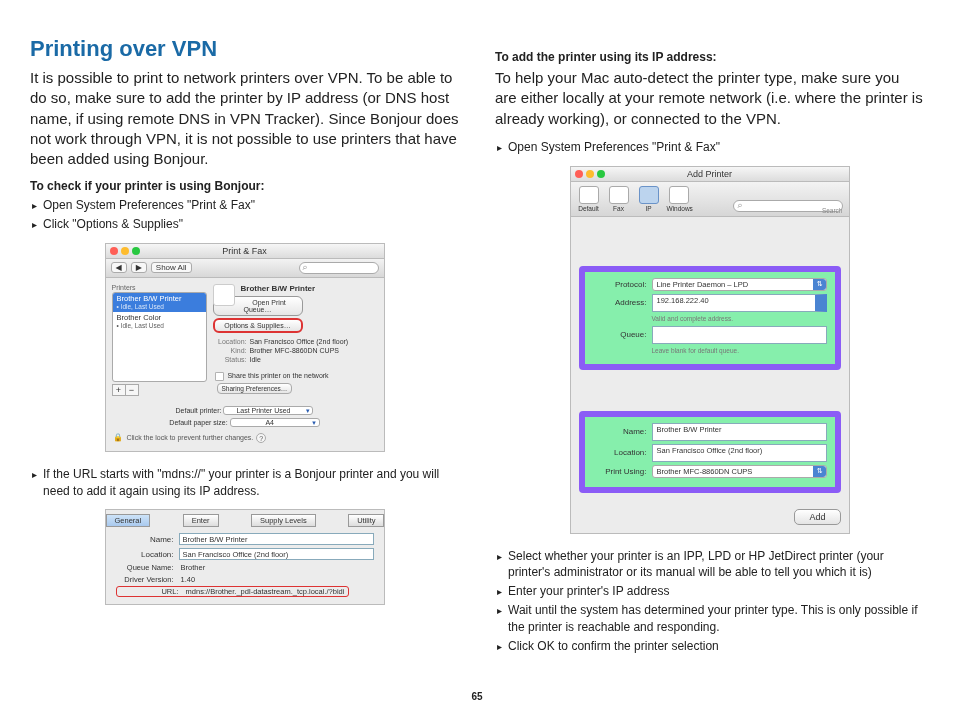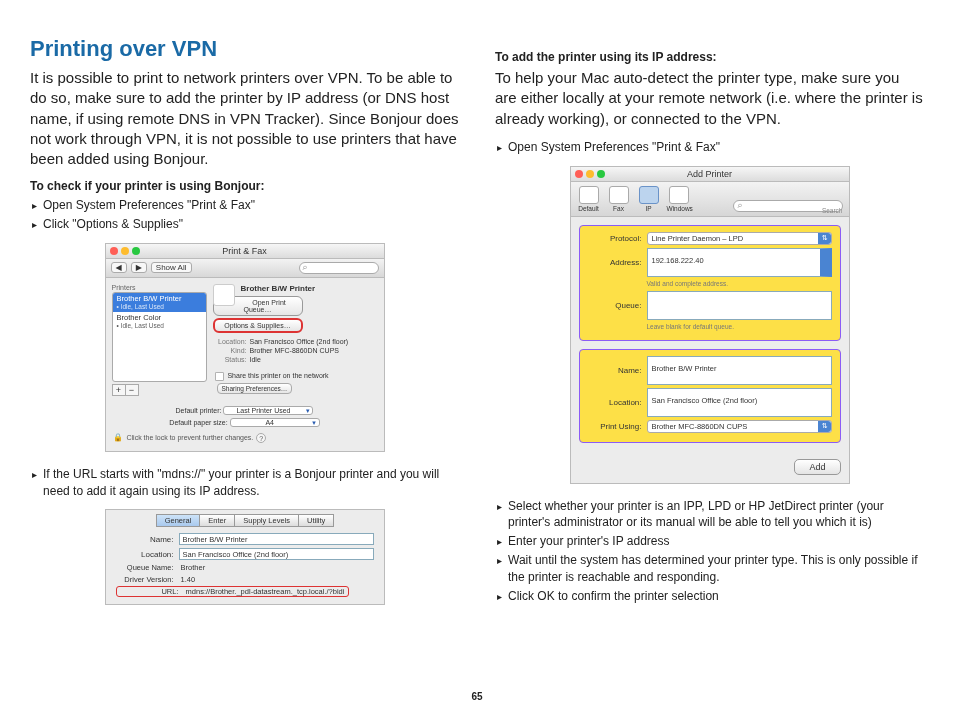--- a/index.html
+++ b/index.html
@@ -67,48 +67,48 @@
   .pf-shbtn { display:inline-block; border:1px solid #aaa; background:linear-gradient(#fff,#e6e6e6); border-radius:4px; font-size:6.5px; padding:1px 4px; margin-left:4px;}
   .pf-footer { padding:4px 8px 8px; font-size:7px; background:#ececec;}
   .pf-sel { border:1px solid #aaa; background:#fff; border-radius:3px; font-size:7px; padding:0 14px 0 4px; display:inline-block; min-width:90px; position:relative;}
   .pf-sel::after{content:"▾"; position:absolute; right:3px; top:0; color:#2a5db0; font-size:7px;}
   .pf-lock { font-size:7px; color:#555; margin-top:6px; display:flex; align-items:center; gap:3px;}
   .pf-lock::before{content:"🔒"; font-size:8px;}
   .pf-q { float:right; border:1px solid #aaa; border-radius:50%; width:10px;height:10px; text-align:center; font-size:7px; line-height:9px; background:#f6f6f6;}
 
   
   .gen { width: 280px; padding-bottom:8px;}
-  .gen-tabs{ display:flex; justify-content:center; gap:0; margin:4px 0 6px;}
+  .gen-tabs{ display:flex; justify-content:space-between; gap:0; margin:4px 0 6px;}
   .gen-tabs span{ border:1px solid #999; background:linear-gradient(#fff,#ddd); font-size:7.5px; padding:1px 8px; margin-right:-1px;}
   .gen-tabs span.active{ background:linear-gradient(#cde3f8,#a9c9ee); }
   .gen-field { display:flex; align-items:center; margin:3px 10px; font-size:8px;}
   .gen-field .lbl{ width:58px; text-align:right; margin-right:5px;}
   .gen-field .inp{ flex:1; border:1px solid #8ab; background:#fff; padding:1px 3px; font-size:7.5px; height:12px;}
   .gen-static { margin:3px 10px 0 10px; font-size:7.5px;}
   .gen-static .lbl2{ display:inline-block; width:58px; text-align:right; margin-right:5px;}
   .gen-url-row .hl-box{ border:1.5px solid #d33; border-radius:3px; padding:0 4px;}
 
   
   .ap { width: 280px; }
   .ap-tb { background:linear-gradient(#f3f3f3,#d6d6d6); border-bottom:1px solid #bbb; padding:4px 6px; display:flex; align-items:flex-end; gap:6px;}
   .ap-ico { width:24px; text-align:center;}
   .ap-ico .box{ width:20px;height:18px; margin:0 auto; background:#fff; border:1px solid #aaa; border-radius:3px;}
   .ap-ico .box.sel{ background:#bcd4ee; border-color:#6a93c8;}
   .ap-ico .txt{ font-size:6.5px; margin-top:1px;}
   .ap-search{ margin-left:auto; border:1px solid #aaa; border-radius:8px; background:#fff; width:110px; height:12px; position:relative;}
   .ap-search::before{content:"⌕"; position:absolute; left:4px; top:-1px; font-size:9px; color:#888;}
   .ap-search-lbl{ position:absolute; right:6px; bottom:2px; font-size:6.5px; color:#888;}
   .ap-body{ padding:8px; background:#ececec;}
-  .ap-group{ border:1px solid #8b5cf6; border-radius:4px; background:#fde047; padding:6px 8px; margin-bottom:8px;}
+  .ap-group{ border:6px solid #8b5cf6; border-radius:4px; background:#86efac; padding:6px 8px; margin-bottom:8px;margin-top:41px;}
   .ap-row{ display:flex; align-items:center; margin-bottom:3px;}
   .ap-row .albl{ width:54px; text-align:right; font-size:8px; margin-right:5px;}
   .ap-sel{ flex:1; border:1px solid #aaa; background:#fff; border-radius:3px; font-size:7.5px; padding:1px 16px 1px 4px; height:13px; position:relative;}
   .ap-sel::after{content:""; position:absolute; right:0; top:0; bottom:0; width:13px; background:#4a84d2; border-radius:0 3px 3px 0;}
   .ap-sel .chev{ position:absolute; right:3px; top:1px; color:#fff; font-size:7px; z-index:1;}
-  .ap-inp{ flex:1; border:1px solid #8ab; background:#fff; font-size:7.5px; padding:7px 4px; height:29px;}
+  .ap-inp{ flex:1; border:1px solid #8ab; background:#fff; font-size:7.5px; padding:1px 4px; height:18px;}
   .ap-hint{ font-size:6.5px; color:#777; margin:0 0 4px 59px;}
   .ap-add{ text-align:right; padding:0 8px 8px;}
   .ap-add-btn{ display:inline-block; border:1px solid #999; background:linear-gradient(#fff,#e4e4e4); border-radius:5px; font-size:9px; padding:2px 14px;}
 </style>
 </head>
 <body>
 
 <div class="columns">
 
   <div class="col">

